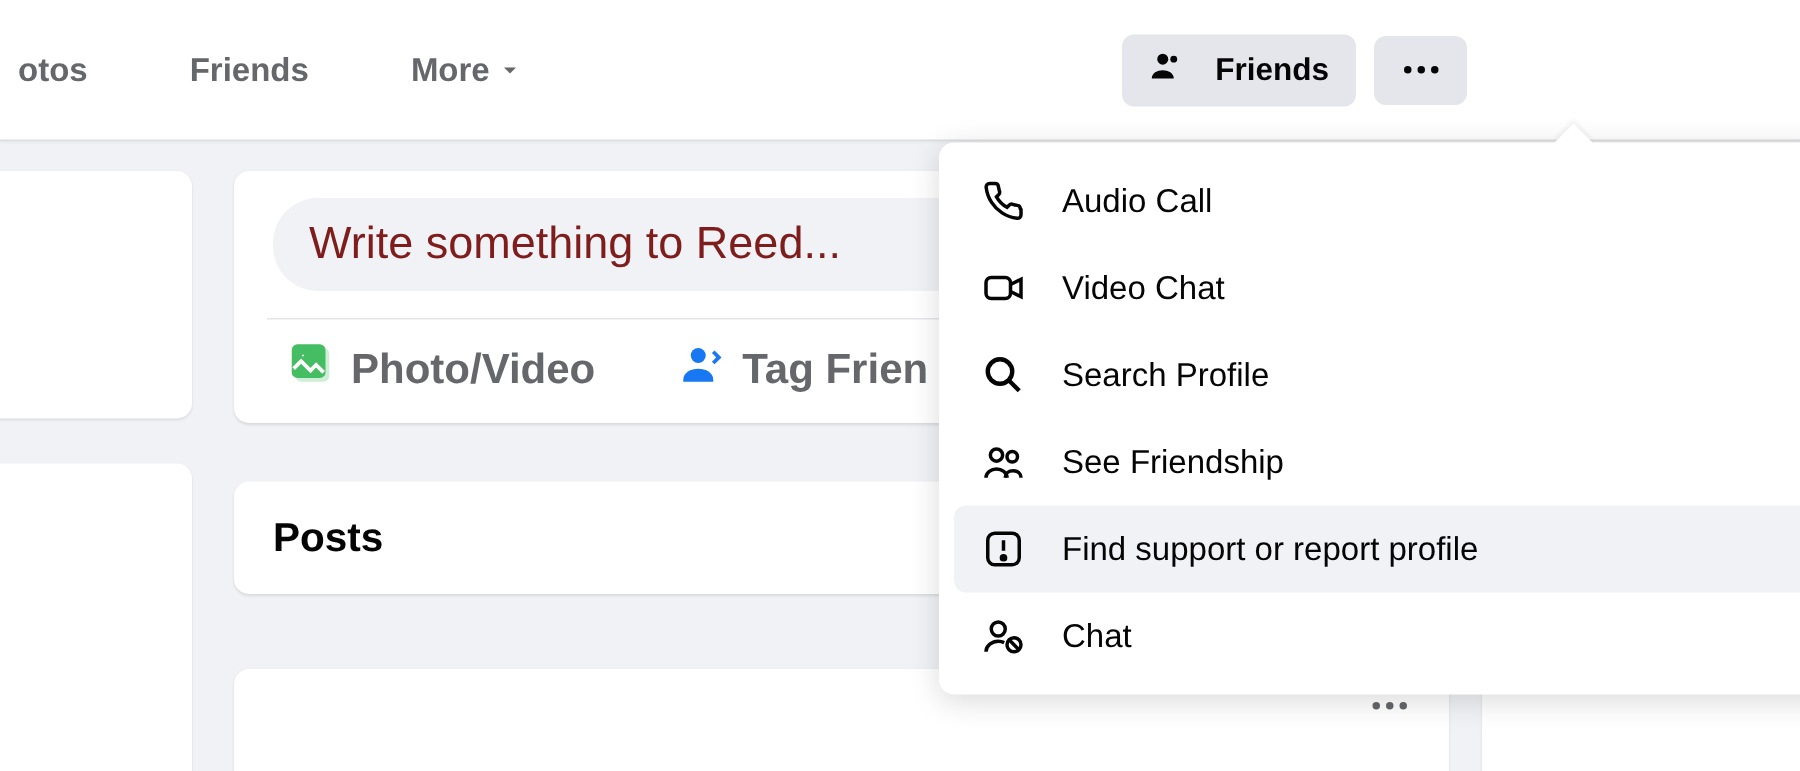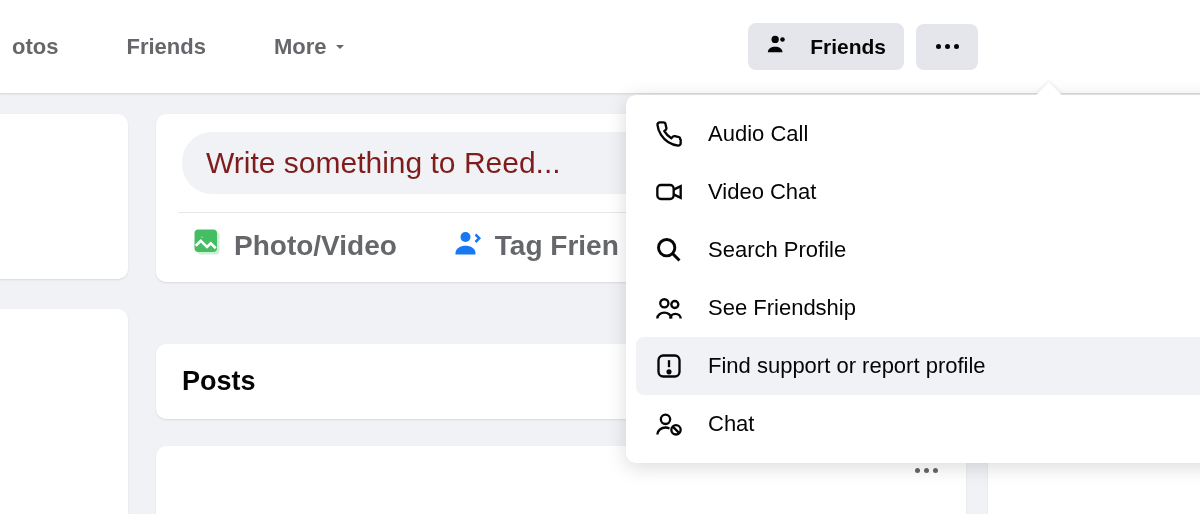--- a/index.html
+++ b/index.html
@@ -23,21 +23,21 @@
   .left-card-stub2 { position: absolute; left: -40px; top: 215px; width: 168px; height: 300px; background: #fff; border-radius: 10px; box-shadow: 0 1px 2px rgba(0,0,0,0.1); }
 
   .composer-card { position: absolute; left: 156px; top: 20px; width: 810px; background: #fff; border-radius: 10px; box-shadow: 0 1px 2px rgba(0,0,0,0.1); padding: 18px 26px 18px 26px; }
   .composer-input { background: #f0f2f5; border-radius: 30px; padding: 14px 24px; color: #7f1d1d; font-size: 30px; white-space: nowrap; overflow: hidden; text-overflow: ellipsis; cursor: pointer; }
   .composer-divider { height: 1px; background: #e4e6eb; margin: 18px -4px 14px; }
   .composer-actions { display: flex; gap: 56px; padding-left: 10px; }
   .comp-action { display: flex; align-items: center; gap: 12px; color: #65676b; font-size: 28px; font-weight: 600; cursor: pointer; }
   .icon-green { color: #45bd62; }
   .icon-blue { color: #1877f2; }
 
-  .posts-card { position: absolute; left: 156px; top: 250px; width: 810px; background: #fff; border-radius: 10px; box-shadow: 0 1px 2px rgba(0,0,0,0.1); padding: 22px 26px; }
+  .posts-card { position: absolute; left: 156px; top: 227px; width: 810px; background: #fff; border-radius: 10px; box-shadow: 0 1px 2px rgba(0,0,0,0.1); padding: 22px 26px; }
   .posts-title { font-size: 27px; font-weight: 700; color: #050505; }
 
   .stub-card { position: absolute; left: 156px; top: 352px; width: 810px; height: 180px; background: #fff; border-radius: 10px; box-shadow: 0 1px 2px rgba(0,0,0,0.1); }
   .stub-dots { position: absolute; right: 28px; top: 22px; }
   .stub-dots .dot { background: #65676b; }
 
   .right-card-stub { position: absolute; left: 988px; top: 20px; width: 240px; height: 500px; background: #fff; border-radius: 10px; box-shadow: 0 1px 2px rgba(0,0,0,0.1); }
 
   .dropdown { position: absolute; top: 95px; left: 626px; width: 668px; background: #fff; border-radius: 10px; box-shadow: 0 4px 20px rgba(0,0,0,0.15); padding: 10px; z-index: 100; }
   .dropdown::before { content:""; position:absolute; top:-9px; right:236px; width:18px; height:18px; background:#fff; transform:rotate(45deg); box-shadow:-2px -2px 3px rgba(0,0,0,0.05); }

